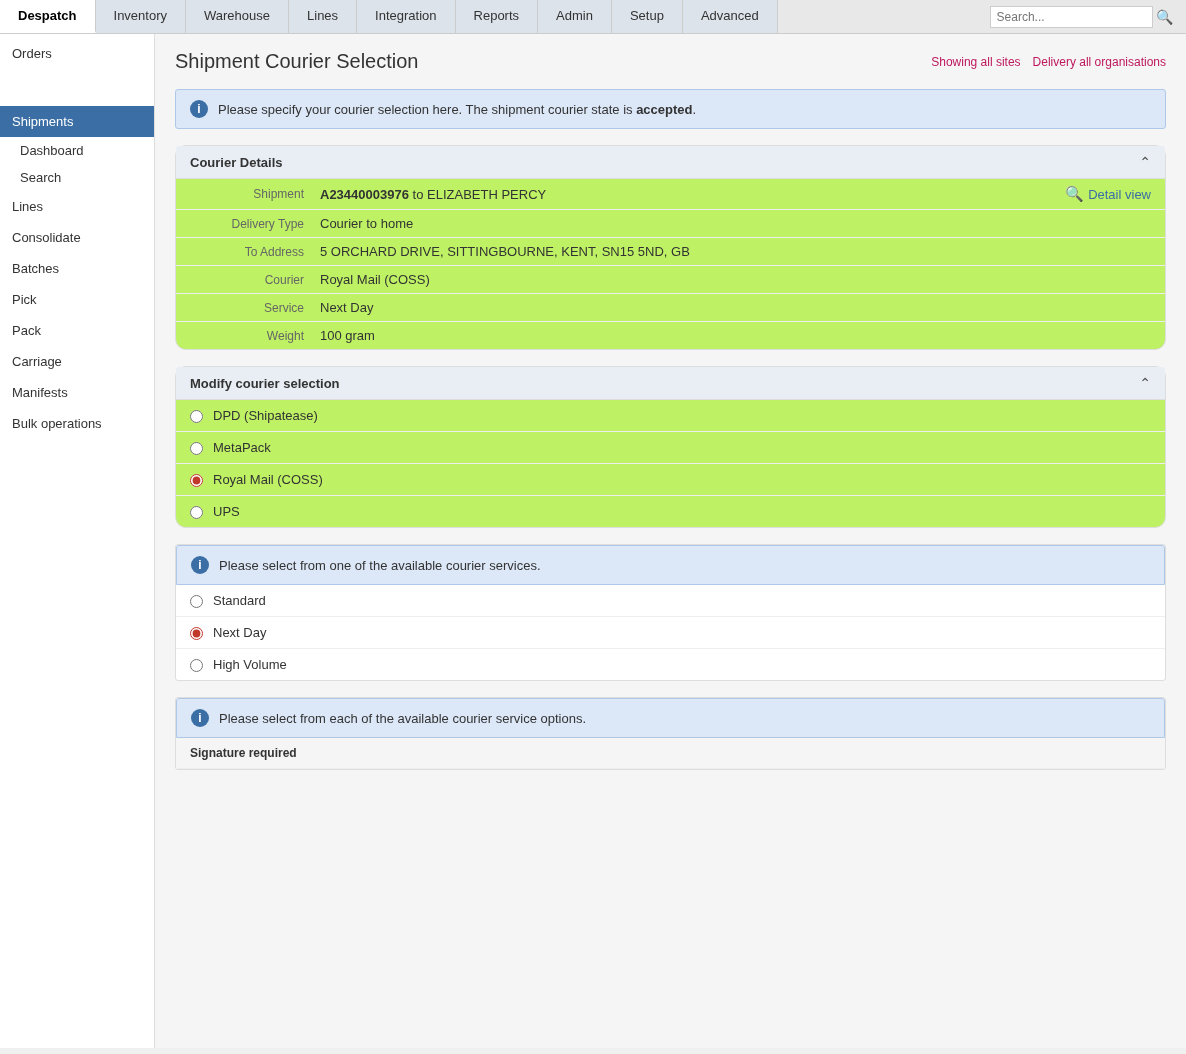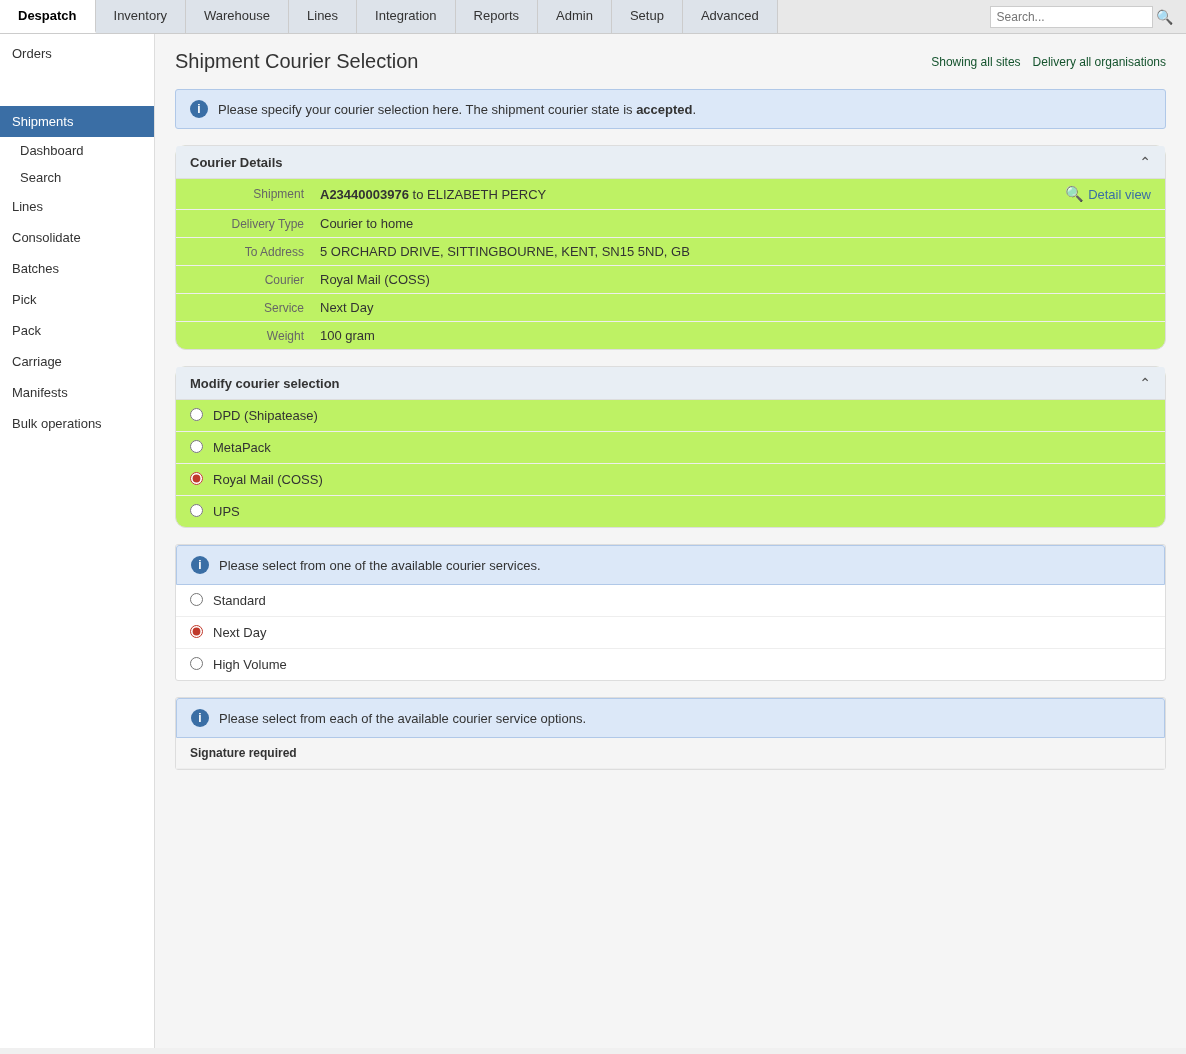--- a/index.html
+++ b/index.html
@@ -87,21 +87,21 @@
       font-weight: normal;
       color: #333;
       flex: 1;
     }
     .header-links {
       display: flex;
       gap: 12px;
       font-size: 12px;
     }
     .header-link {
-      color: #14532d;
+      color: #be185d;
       cursor: pointer;
       text-decoration: none;
     }
 
     
     .info-banner {
       background: #dce8f8;
       border: 1px solid #b0c8e8;
       border-radius: 3px;
       padding: 10px 14px;
@@ -183,21 +183,21 @@
       display: flex;
       align-items: center;
       gap: 4px;
       font-size: 13px;
       text-decoration: none;
     }
 
     
     .radio-option {
       display: flex;
-      align-items: flex-start;
+      align-items: flex-end;
       gap: 10px;
       padding: 8px 14px;
       border-bottom: 1px solid #eee;
       cursor: pointer;
     }
     .radio-option:last-child { border-bottom: none; }
     .radio-option input[type="radio"] { cursor: pointer; accent-color: #c0392b; }
 
     
     .sub-section {

